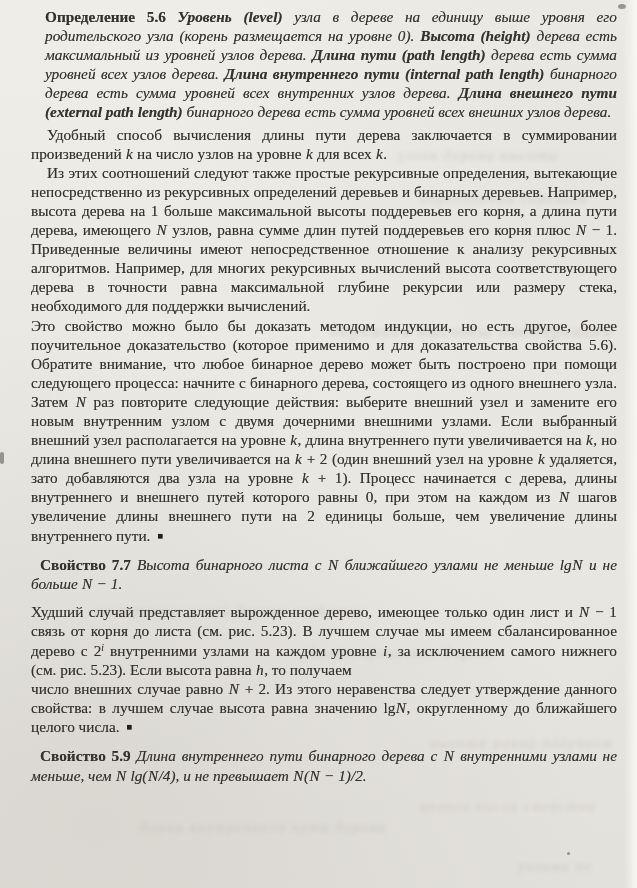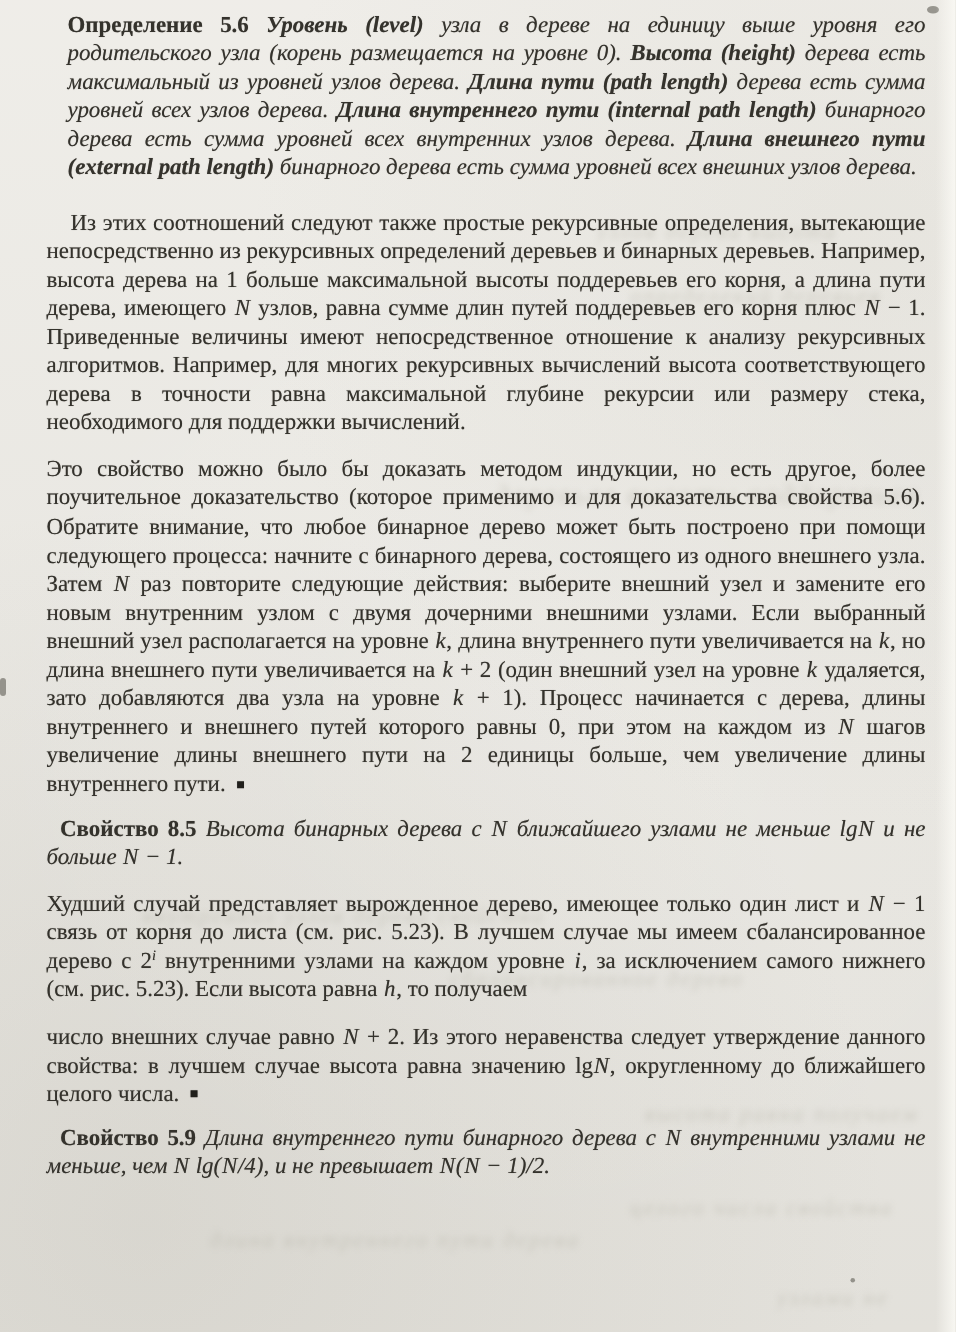--- a/index.html
+++ b/index.html
@@ -21,23 +21,23 @@
     position:absolute;top:0;right:0;width:13px;height:100%;
     background:linear-gradient(to right, rgba(248,247,242,0), rgba(250,249,244,0.9));
   }
   .content{
     position:absolute;left:31px;top:7px;width:586px;
     color:#34322c;font-size:15.3px;line-height:19.1px;
     text-align:justify;
     text-shadow:0 0 0.5px rgba(52,50,44,0.55);
   }
   p{margin:0;}
-  .def{margin-left:14px;margin-bottom:17px;}
+  .def{margin-left:14px;margin-bottom:3px;}
   .ind{text-indent:16px;}
-  .flush{text-indent:0;margin-top:12px;}
+  .flush{text-indent:0;}
   .prop{margin:9px 0;text-indent:9px;}
   .formula{text-align:center;margin:10px 0 8px;}
   .run-b{font-weight:bold;font-style:normal;}
   .run-bi{font-weight:bold;font-style:italic;}
   .run-i{font-style:italic;}
   .run-m{font-style:italic;padding:0 0.5px;}
   .run-n{}
   .run-sup{font-style:italic;font-size:0.62em;vertical-align:0.5em;line-height:0;}
   .run-qed{font-size:9.5px;padding-left:7px;vertical-align:1.5px;color:#201f1b;}
   .bleed{
@@ -57,23 +57,24 @@
   <div class="bleed" style="left:330px;top:320px;width:288px;font-size:19px;opacity:0.45;">деревьев высоты поддеревьев</div>
   <div class="bleed" style="left:95px;top:603px;width:470px;">внутренних узлов дерева свойства</div>
   <div class="bleed" style="left:300px;top:645px;width:280px;">сбалансированное дерево</div>
   <div class="bleed" style="left:430px;top:735px;width:186px;">высота равна получаем</div>
   <div class="bleed" style="left:420px;top:798px;width:190px;">целого числа свойства</div>
   <div class="bleed" style="left:140px;top:819px;width:390px;">длина внутреннего пути дерева</div>
   <div class="bleed" style="left:518px;top:858px;width:100px;">узлами не</div>
 
   <div class="content">
     <p class="def"><span class="run-b">Определение 5.6 </span><span class="run-bi">Уровень (level)</span><span class="run-i"> узла в дереве на единицу выше уровня его родительского узла (корень размещается на уровне 0). </span><span class="run-bi">Высота (height)</span><span class="run-i"> дерева есть максимальный из уровней узлов дерева. </span><span class="run-bi">Длина пути (path length)</span><span class="run-i"> дерева есть сумма уровней всех узлов дерева. </span><span class="run-bi">Длина внутреннего пути (internal path length)</span><span class="run-i"> бинарного дерева есть сумма уровней всех внутренних узлов дерева. </span><span class="run-bi">Длина внешнего пути (external path length)</span><span class="run-i"> бинарного дерева есть сумма уровней всех внешних узлов дерева.</span></p>
+    <p class="ind"><span class="run-n">Удобный способ вычисления длины пути дерева заключается в суммировании произведений </span><span class="run-m">k</span><span class="run-n"> на число узлов на уровне </span><span class="run-m">k</span><span class="run-n"> для всех </span><span class="run-m">k</span><span class="run-n">.</span></p>
     <p class="ind"><span class="run-n">Из этих соотношений следуют также простые рекурсивные определения, вытекающие непосредственно из рекурсивных определений деревьев и бинарных деревьев. Например, высота дерева на 1 больше максимальной высоты поддеревьев его корня, а длина пути дерева, имеющего </span><span class="run-m">N</span><span class="run-n"> узлов, равна сумме длин путей поддеревьев его корня плюс </span><span class="run-m">N</span><span class="run-n"> − 1. Приведенные величины имеют непосредственное отношение к анализу рекурсивных алгоритмов. Например, для многих рекурсивных вычислений высота соответствующего дерева в точности равна максимальной глубине рекурсии или размеру стека, необходимого для поддержки вычислений.</span></p>
     <p class="flush"><span class="run-n">Это свойство можно было бы доказать методом индукции, но есть другое, более поучительное доказательство (которое применимо и для доказательства свойства 5.6). Обратите внимание, что любое бинарное дерево может быть построено при помощи следующего процесса: начните с бинарного дерева, состоящего из одного внешнего узла. Затем </span><span class="run-m">N</span><span class="run-n"> раз повторите следующие действия: выберите внешний узел и замените его новым внутренним узлом с двумя дочерними внешними узлами. Если выбранный внешний узел располагается на уровне </span><span class="run-m">k</span><span class="run-n">, длина внутреннего пути увеличивается на </span><span class="run-m">k</span><span class="run-n">, но длина внешнего пути увеличивается на </span><span class="run-m">k</span><span class="run-n"> + 2 (один внешний узел на уровне </span><span class="run-m">k</span><span class="run-n"> удаляется, зато добавляются два узла на уровне </span><span class="run-m">k</span><span class="run-n"> + 1). Процесс начинается с дерева, длины внутреннего и внешнего путей которого равны 0, при этом на каждом из </span><span class="run-m">N</span><span class="run-n"> шагов увеличение длины внешнего пути на 2 единицы больше, чем увеличение длины внутреннего пути.</span><span class="run-qed">■</span></p>
-    <p class="prop"><span class="run-b">Свойство 8.5 </span><span class="run-i">Высота бинарных дерева с </span><span class="run-m">N</span><span class="run-i"> ближайшего узлами не меньше lg</span><span class="run-m">N</span><span class="run-i"> и не больше </span><span class="run-m">N</span><span class="run-i"> − 1.</span></p>
+    <p class="prop"><span class="run-b">Свойство 7.7 </span><span class="run-i">Высота бинарного листа с </span><span class="run-m">N</span><span class="run-i"> ближайшего узлами не меньше lg</span><span class="run-m">N</span><span class="run-i"> и не больше </span><span class="run-m">N</span><span class="run-i"> − 1.</span></p>
     <p class="flush"><span class="run-n">Худший случай представляет вырожденное дерево, имеющее только один лист и </span><span class="run-m">N</span><span class="run-n"> − 1 связь от корня до листа (см. рис. 5.23). В лучшем случае мы имеем сбалансированное дерево с 2</span><span class="run-sup">i</span><span class="run-n"> внутренними узлами на каждом уровне </span><span class="run-m">i</span><span class="run-n">, за исключением самого нижнего (см. рис. 5.23). Если высота равна </span><span class="run-m">h</span><span class="run-n">, то получаем</span></p>
     <p class="flush"><span class="run-n">число внешних случае равно </span><span class="run-m">N</span><span class="run-n"> + 2. Из этого неравенства следует утверждение данного свойства: в лучшем случае высота равна значению lg</span><span class="run-m">N</span><span class="run-n">, округленному до ближайшего целого числа.</span><span class="run-qed">■</span></p>
     <p class="prop"><span class="run-b">Свойство 5.9 </span><span class="run-i">Длина внутреннего пути бинарного дерева с </span><span class="run-m">N</span><span class="run-i"> внутренними узлами не меньше, чем </span><span class="run-m">N</span><span class="run-i"> lg(</span><span class="run-m">N</span><span class="run-i">/4), и не превышает </span><span class="run-m">N</span><span class="run-i">(</span><span class="run-m">N</span><span class="run-i"> − 1)/2.</span></p>
   </div>
 
   <div class="speck" style="left:618px;top:4px;width:8px;height:5px;"></div>
   <div class="speck" style="left:0;top:452px;width:4px;height:12px;border-radius:2px;"></div>
   <div class="speck" style="left:567px;top:852px;width:3px;height:3px;"></div>
   <div class="edge-right"></div>
 </div>

